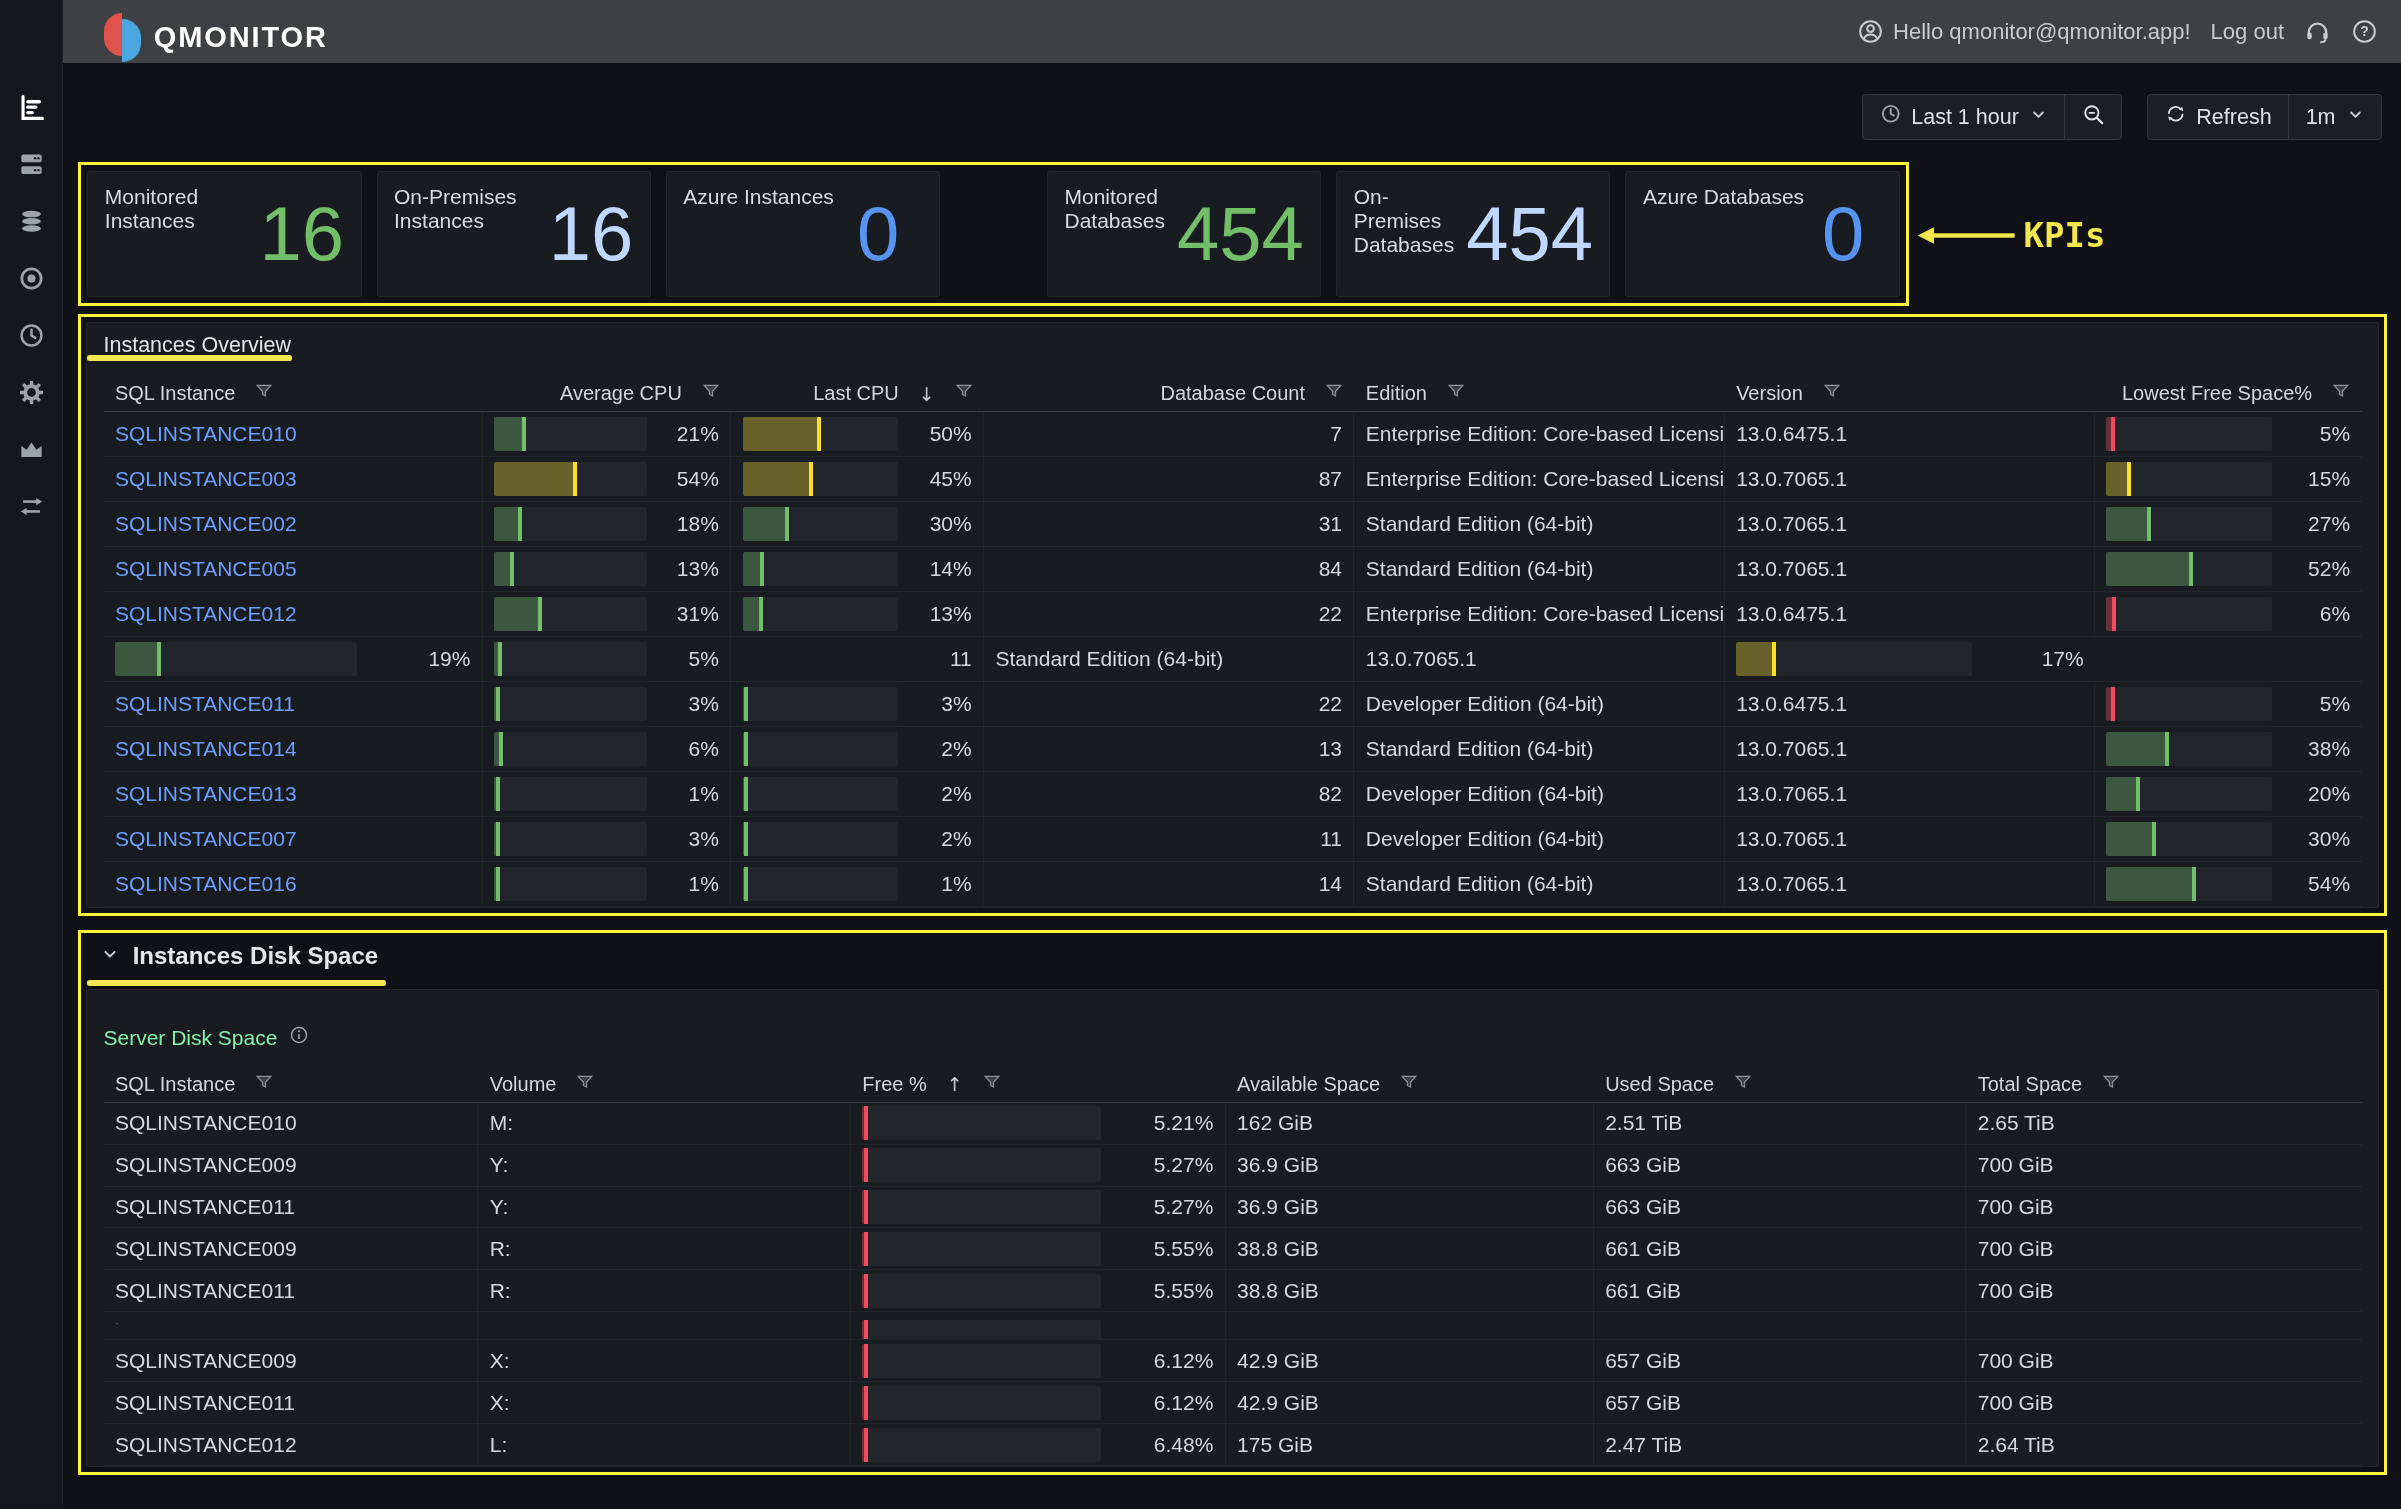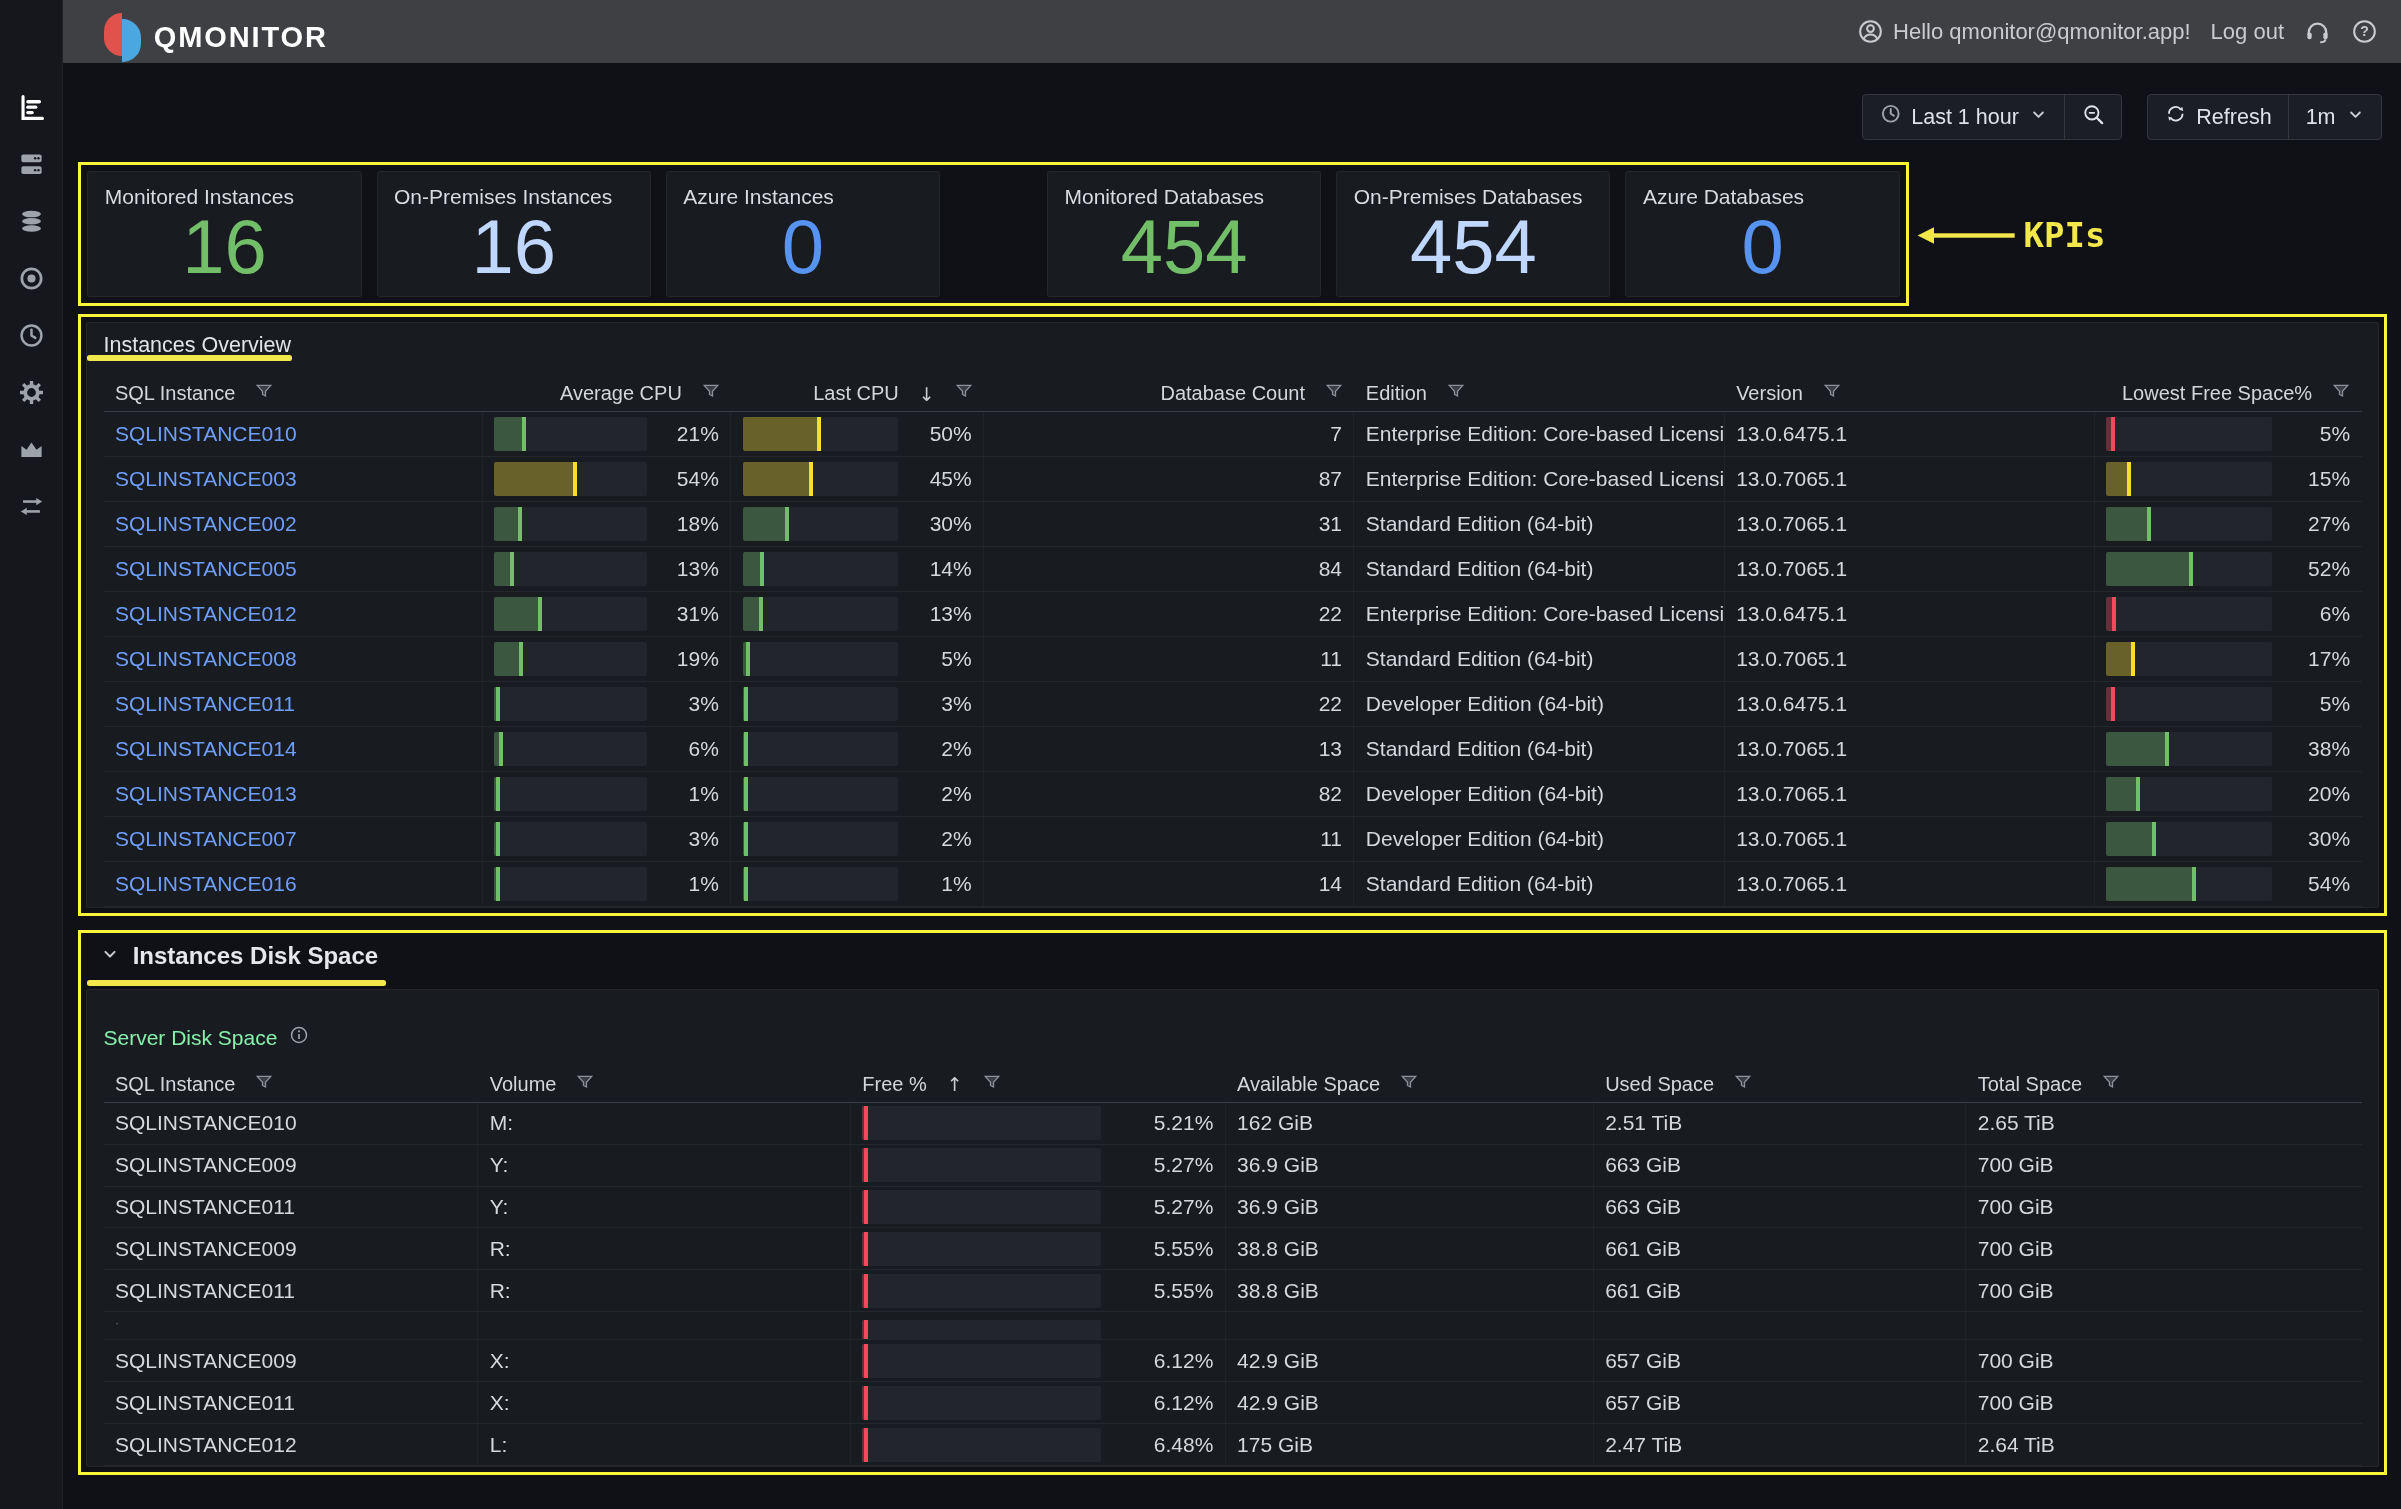--- a/index.html
+++ b/index.html
@@ -49,21 +49,21 @@
   .annot-underline{position:absolute;background:var(--ya);border-radius:2.5px;z-index:30;}
   #ov-underline{left:87px;top:355px;width:205px;height:5.7px;}
   #disk-underline{left:87px;top:980px;width:299px;height:5.7px;}
   .kpi-note{position:absolute;left:1915px;top:215px;display:flex;align-items:center;gap:7.6px;z-index:30;}
   .kpi-note-label{font-family:"DejaVu Sans Mono",monospace;font-weight:bold;font-size:34px;color:var(--ya);}
 
   
   .kpi-rect{position:absolute;left:78px;top:162px;width:1831px;height:144px;border:3.2px solid var(--yb);
             display:flex;gap:15px;padding:6.3px;box-sizing:border-box;}
   .kpi-panel{width:277px;background:var(--panelbg);border:0.6px solid var(--panelborder);border-radius:2.5px;
-             box-sizing:border-box;padding:12.7px 16.5px;display:flex;flex-direction:column;}
+             box-sizing:border-box;padding:12.7px 16.5px;display:flex;flex-direction:row;}
   .kpi-spacer{width:77px;flex:none;}
   .kpi-title{font-size:21px;color:#D9DBE0;}
   .kpi-value{flex:1;display:flex;align-items:center;justify-content:center;font-size:76px;font-weight:500;line-height:1;}
 
   
   .ov-rect{position:absolute;left:78px;top:314px;width:2309px;height:602px;border:3.2px solid var(--yb);box-sizing:border-box;}
   .panel{background:var(--panelbg);border:0.6px solid var(--panelborder);border-radius:1.9px;}
   .ov-panel{position:absolute;inset:5px;padding:10px 16.5px 0 16.5px;box-sizing:border-box;display:flex;flex-direction:column;}
   .panel-title{font-size:21.5px;color:#E3E4E8;}
   .t-wrap{flex:1;display:flex;flex-direction:column;margin-top:18px;min-height:0;}
@@ -452,23 +452,20 @@
     <div class="cell">Enterprise Edition: Core-based Licensing (6</div>
     <div class="cell">13.0.6475.1</div>
     <div class="cell gauge">
             <div class="track">
               <div class="fill" style="width:6%;background:rgba(242,73,92,0.33);border-right-color:#F2495C"></div>
             </div>
             <div class="gval">6%</div>
           </div>
   </div>
   <div class="ov-row">
-    <div class="cell">
-      <a class="link">SQLINSTANCE008</a>
-    </div>
     <div class="cell gauge">
             <div class="track">
               <div class="fill" style="width:19%;background:rgba(115,191,105,0.33);border-right-color:#73BF69"></div>
             </div>
             <div class="gval">19%</div>
           </div>
     <div class="cell gauge">
             <div class="track">
               <div class="fill" style="width:5%;background:rgba(115,191,105,0.33);border-right-color:#73BF69"></div>
             </div>

